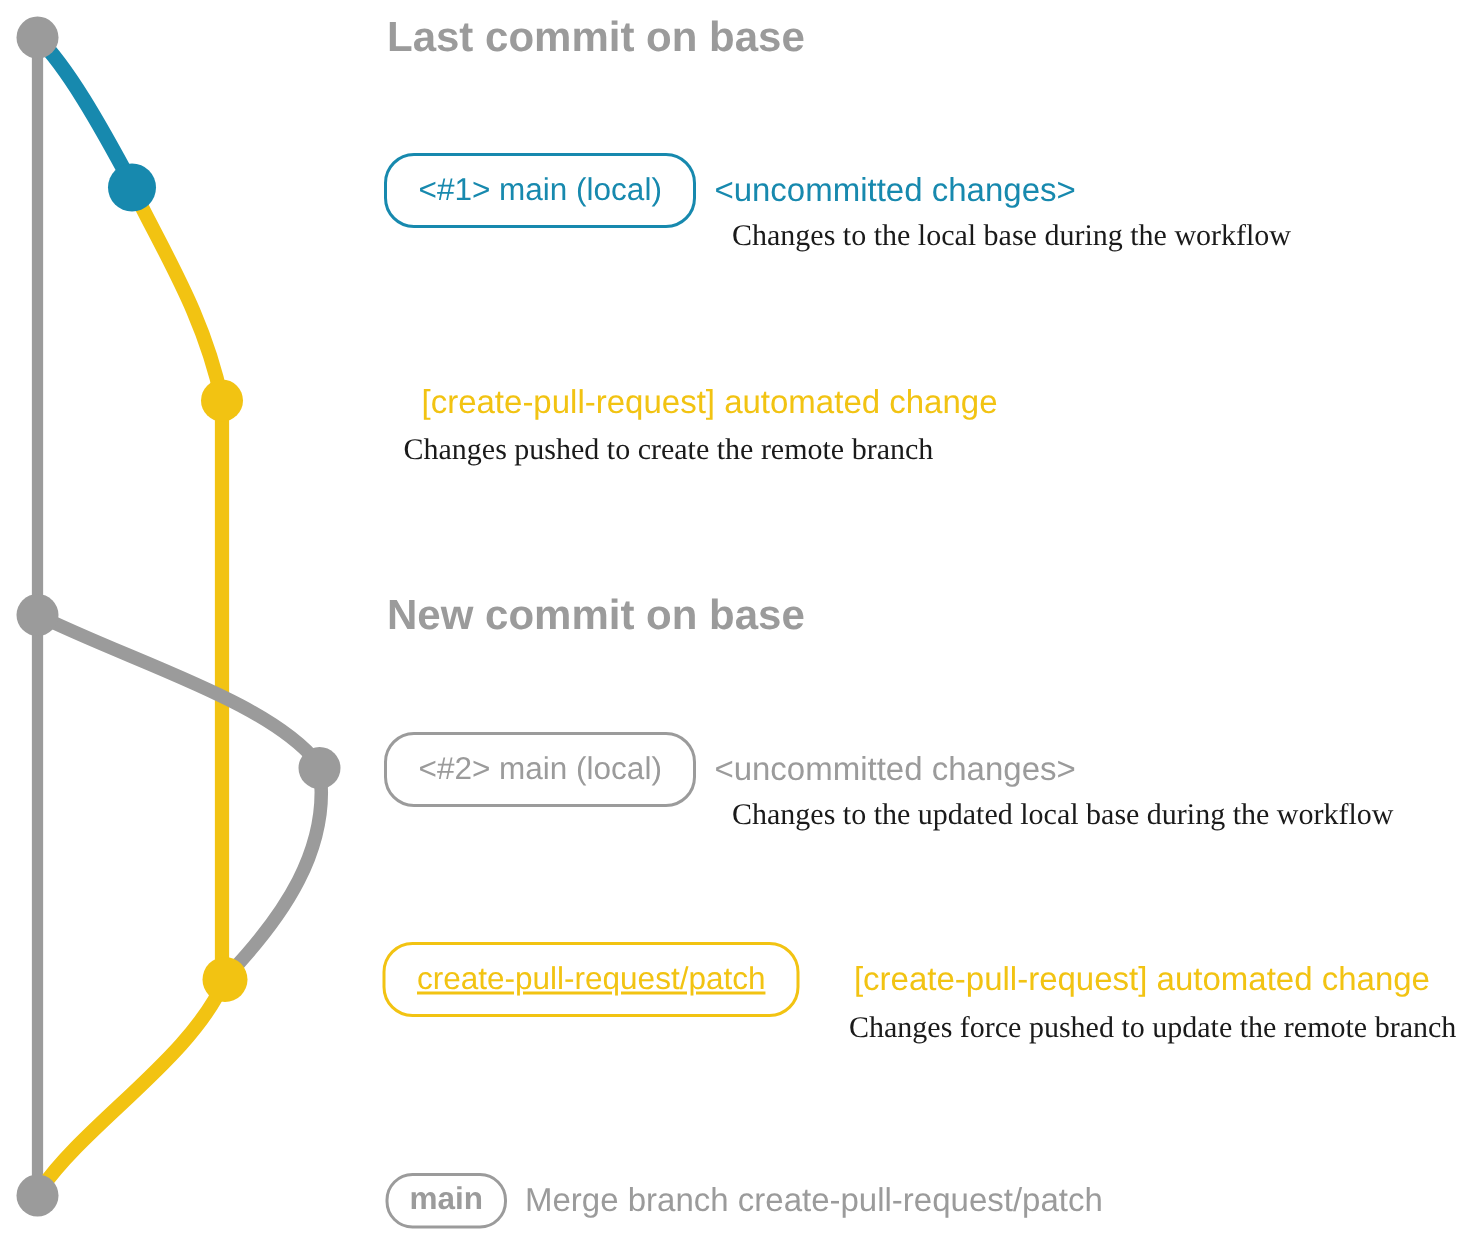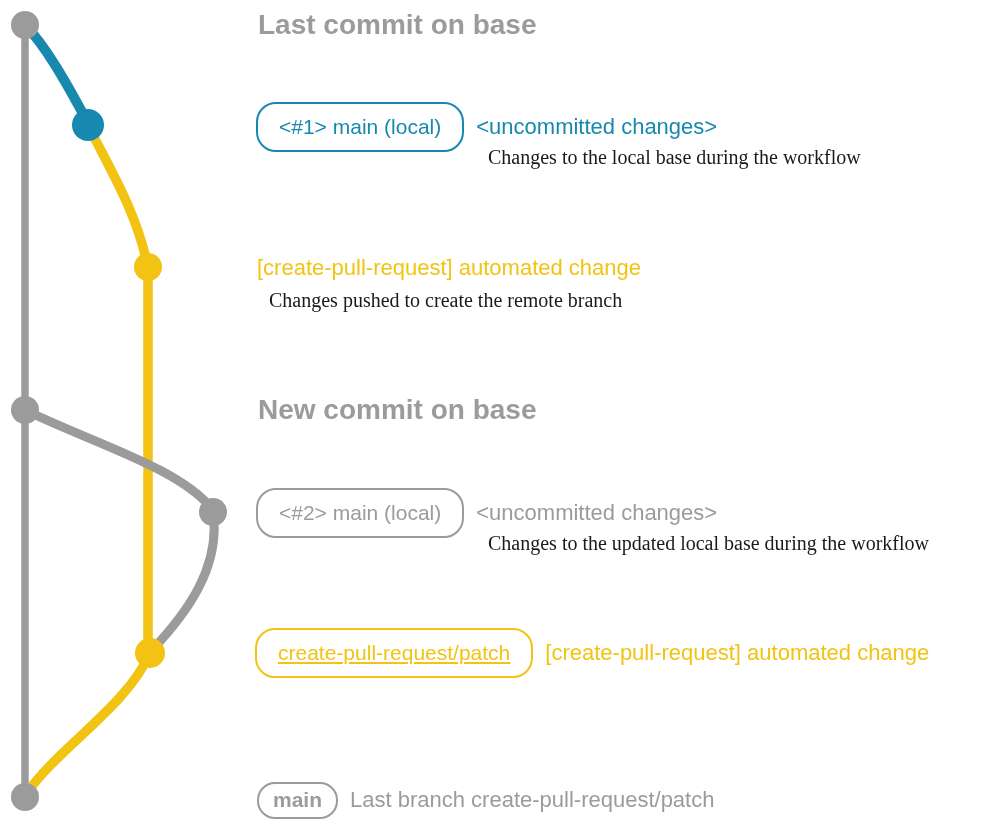--- a/index.html
+++ b/index.html
@@ -40,21 +40,21 @@
     color: var(--base-gray);
     font-weight: bold;
   }
   .msg {
     font-size: 22px;
     line-height: 26px;
     text-align: right;
   }
   .msg.blue   { color: var(--local-blue); }
   .msg.gray   { color: var(--base-gray); }
-  .msg.yellow { color: var(--pr-yellow); }
+  .msg.yellow { color: var(--pr-yellow); margin-left: 24px; }
   .caption {
     font-family: "Liberation Serif", "DejaVu Serif", serif;
     font-size: 20px;
     line-height: 24px;
     color: var(--caption-black);
     text-align: right;
   }
   .row {
     position: absolute;
     display: flex;
@@ -128,19 +128,20 @@
   <div class="row" style="left:256px; top:492px">
     <span class="badge b-gray">&lt;#2&gt; main (local)</span>
     <span class="msg gray">&lt;uncommitted changes&gt;</span>
   </div>
   <div class="t caption" style="left:488px; top:531px">Changes to the updated local base during the workflow</div>
 
   <div class="row" style="left:255px; top:632px">
     <span class="badge b-yellow">create-pull-request/patch</span>
     <span class="msg yellow">[create-pull-request] automated change</span>
   </div>
+  <div class="t caption" style="left:566px; top:673px">Changes force pushed to update the remote branch</div>
 
   <div class="row" style="left:257px; top:779px">
     <span class="badge b-gray small">main</span>
-    <span class="msg gray">Last branch create-pull-request/patch</span>
+    <span class="msg gray">Merge branch create-pull-request/patch</span>
   </div>
 
 </div>
 
 </body></html>

